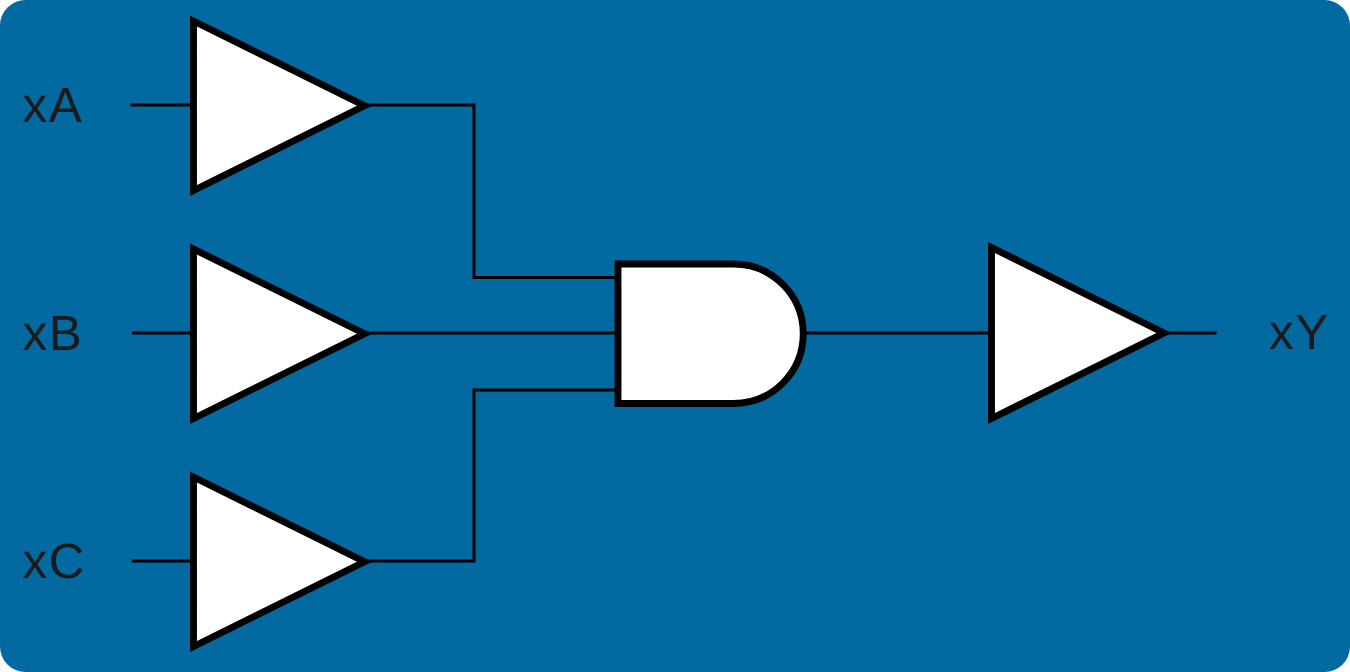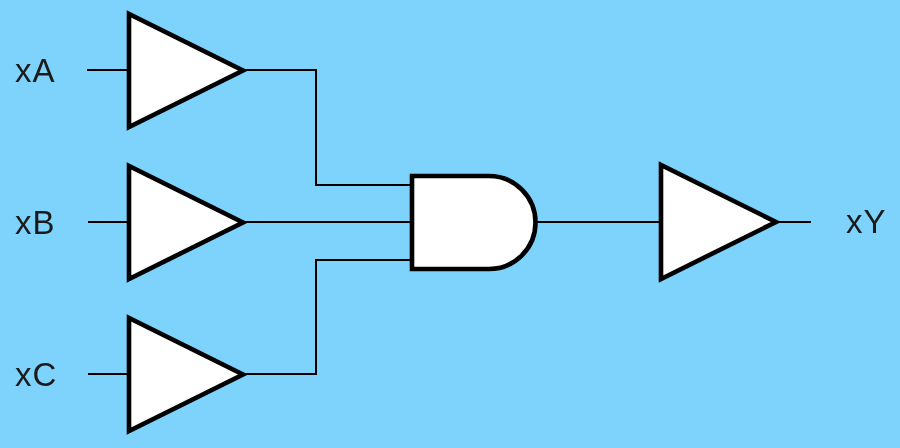--- a/index.html
+++ b/index.html
@@ -4,22 +4,23 @@
 <style>
   html, body {
     margin: 0;
     padding: 0;
     background: #ffffff;
   }
   .canvas {
     position: relative;
     width: 900px;
     height: 448px;
-    background: #7dd3fc;
+    background: #0369a1;
     font-family: "Liberation Sans", sans-serif;
+    border-radius: 17px;
   }
   svg { display: block; }
   .wire {
     fill: none;
     stroke: #000000;
     stroke-width: 2;
   }
   .gate-shape {
     fill: #ffffff;
     stroke: #000000;

